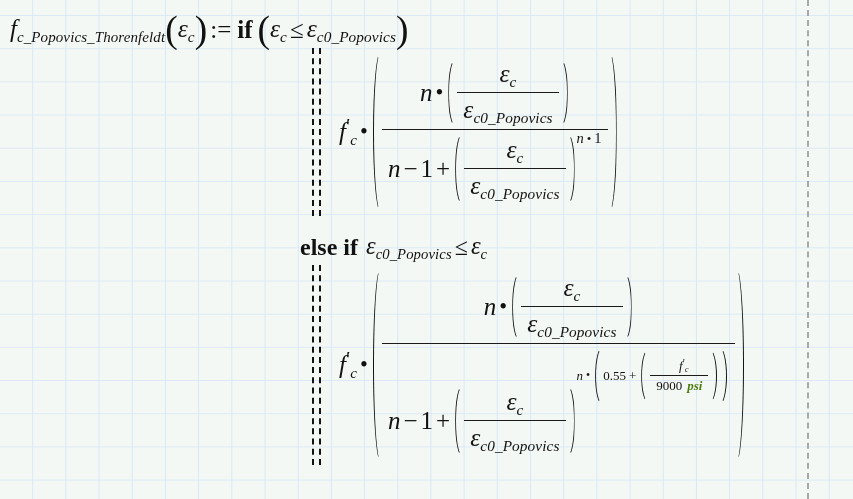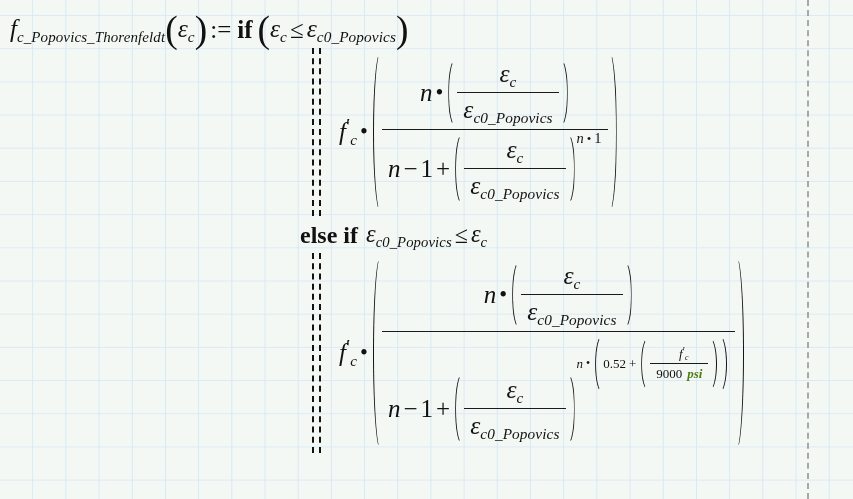--- a/index.html
+++ b/index.html
@@ -175,21 +175,21 @@
             </span>
 
           </span>
         </span>
         <span class="pr2"></span>
       </span>
     </div>
   </div>
 
   
-  <div class="elseline math" style="margin-left:290px;margin-top:4px;">
+  <div class="elseline math" style="margin-left:290px;margin-top:16px;">
     <span class="kw">else if</span>
     <span style="width:8px;display:inline-block"></span>
     <span class="eps">
       <span>ε</span><span class="sub">c0_Popovics</span>
     </span>
     <span class="op">≤</span>
     <span class="eps">
       <span>ε</span><span class="sub">c</span>
     </span>
   </div>
@@ -253,21 +253,21 @@
                   <span class="pr2"></span>
                 </span>
               </span>
 
               <span class="math" style="font-size:.52em;margin-top:0px;white-space:nowrap;">
                 <span class="it">n</span>
                 <span class="dot">•</span>
                 <span class="paren" style="height:60px;">
                   <span class="pl"></span>
                   <span class="body">
-                    <span class="num">0.52</span>
+                    <span class="num">0.55</span>
                     <span class="op">+</span>
                     <span class="paren" style="height:56px;">
                       <span class="pl"></span>
                       <span class="body">
                         <span class="frac">
                           <span class="top fprime">
                             <span>f</span><span class="pr" style="font-size:.8em;vertical-align:.35em;">′</span><span class="sub">c</span>
                           </span>
                           <span class="bar"></span>
                           <span class="bot math">

